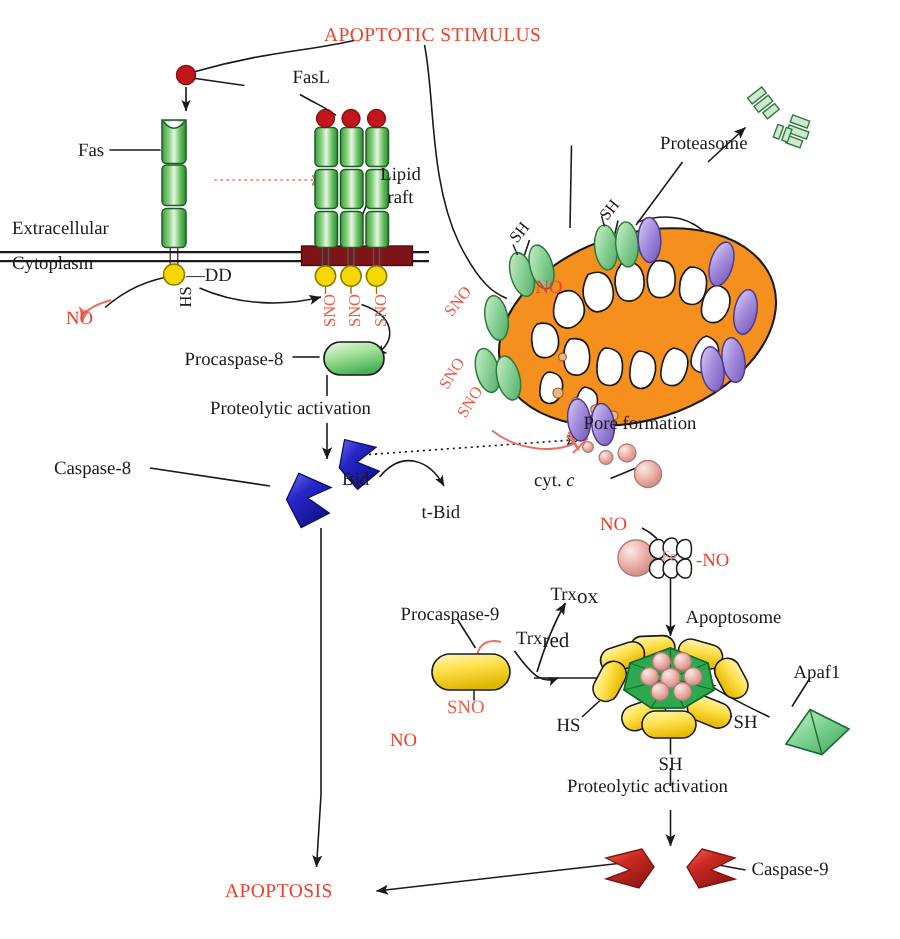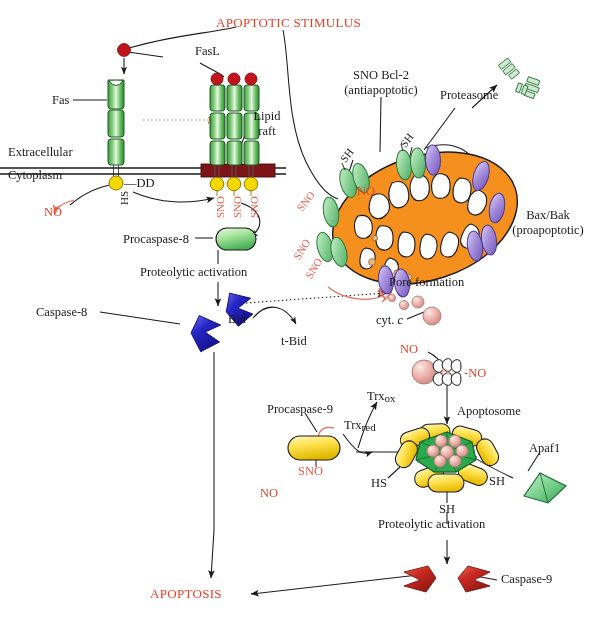--- a/index.html
+++ b/index.html
@@ -13,21 +13,21 @@
   svg.layer{position:absolute;left:0;top:0;width:600px;height:626px;overflow:visible;}
   .lbl{position:absolute;white-space:nowrap;font-family:"Liberation Serif","DejaVu Serif",serif;
        font-size:12.5px;color:#1a1a1a;line-height:1.18;}
   .red{color:#e8402a;}
   .redsm{color:#ef5b47;}
   .pinkfe{color:#e79a92;}
   .ttl{font-size:13px;letter-spacing:.3px;}
   .sm{font-size:11px;}
   .xsm{font-size:10px;}
   .vert{transform:rotate(-90deg);transform-origin:0 0;}
-  .sub{font-size:11px;vertical-align:-2px;}
+  .sub{font-size:14px;vertical-align:-2px;}
   .ital{font-style:italic;}
   .ctr{text-align:center;}
 </style>
 </head>
 <body>
 
 <div id="stage">
 
   <svg class="layer" viewBox="0 0 600 626">
     <defs>
@@ -437,43 +437,35 @@
   <div class="lbl sm redsm vert" style="left:231px;top:218px;">SNO</div>
   <div class="lbl sm redsm vert" style="left:248px;top:218px;">SNO</div>
 
   <div class="lbl" style="left:123px;top:232px;">Procaspase-8</div>
   <div class="lbl" style="left:140px;top:265px;">Proteolytic activation</div>
   <div class="lbl" style="left:36px;top:305px;">Caspase-8</div>
 
   <div class="lbl" style="left:228px;top:312px;">Bid</div>
   <div class="lbl" style="left:281px;top:334px;">t-Bid</div>
 
-  <div class="lbl ctr" style="left:332px;top:68px;width:98px;">
-    <span>SNO Bcl-2</span><br>
-    <span>(antiapoptotic)</span>
-  </div>
 
   <div class="lbl" style="left:440px;top:88px;">Proteasome</div>
 
   <div class="lbl sm" style="left:340px;top:149px;transform:rotate(-52deg);">SH</div>
   <div class="lbl sm" style="left:400px;top:134px;transform:rotate(-52deg);">SH</div>
 
-  <div class="lbl ctr" style="left:508px;top:208px;width:80px;">
-    <span>Bax/Bak</span><br>
-    <span>(proapoptotic)</span>
-  </div>
 
   <div class="lbl red" style="left:357px;top:184px;">NO</div>
   <div class="lbl sm redsm" style="left:295px;top:195px;transform:rotate(-52deg);">SNO</div>
   <div class="lbl sm redsm" style="left:291px;top:243px;transform:rotate(-58deg);">SNO</div>
   <div class="lbl sm redsm" style="left:303px;top:262px;transform:rotate(-58deg);">SNO</div>
 
   <div class="lbl" style="left:389px;top:275px;">Pore formation</div>
 
-  <div class="lbl" style="left:376px;top:313px;text-align:right;">
+  <div class="lbl" style="left:356px;top:313px;text-align:right;">
     <span>cyt. </span><span class="ital">c</span>
   </div>
 
   <div class="lbl red" style="left:400px;top:342px;">NO</div>
   <div class="lbl xsm pinkfe" style="left:441px;top:366px;">Fe</div>
   <div class="lbl red" style="left:464px;top:366px;">-NO</div>
 
   <div class="lbl" style="left:267px;top:402px;">Procaspase-9</div>
   <div class="lbl redsm" style="left:298px;top:464px;">SNO</div>
   <div class="lbl red" style="left:260px;top:486px;">NO</div>

